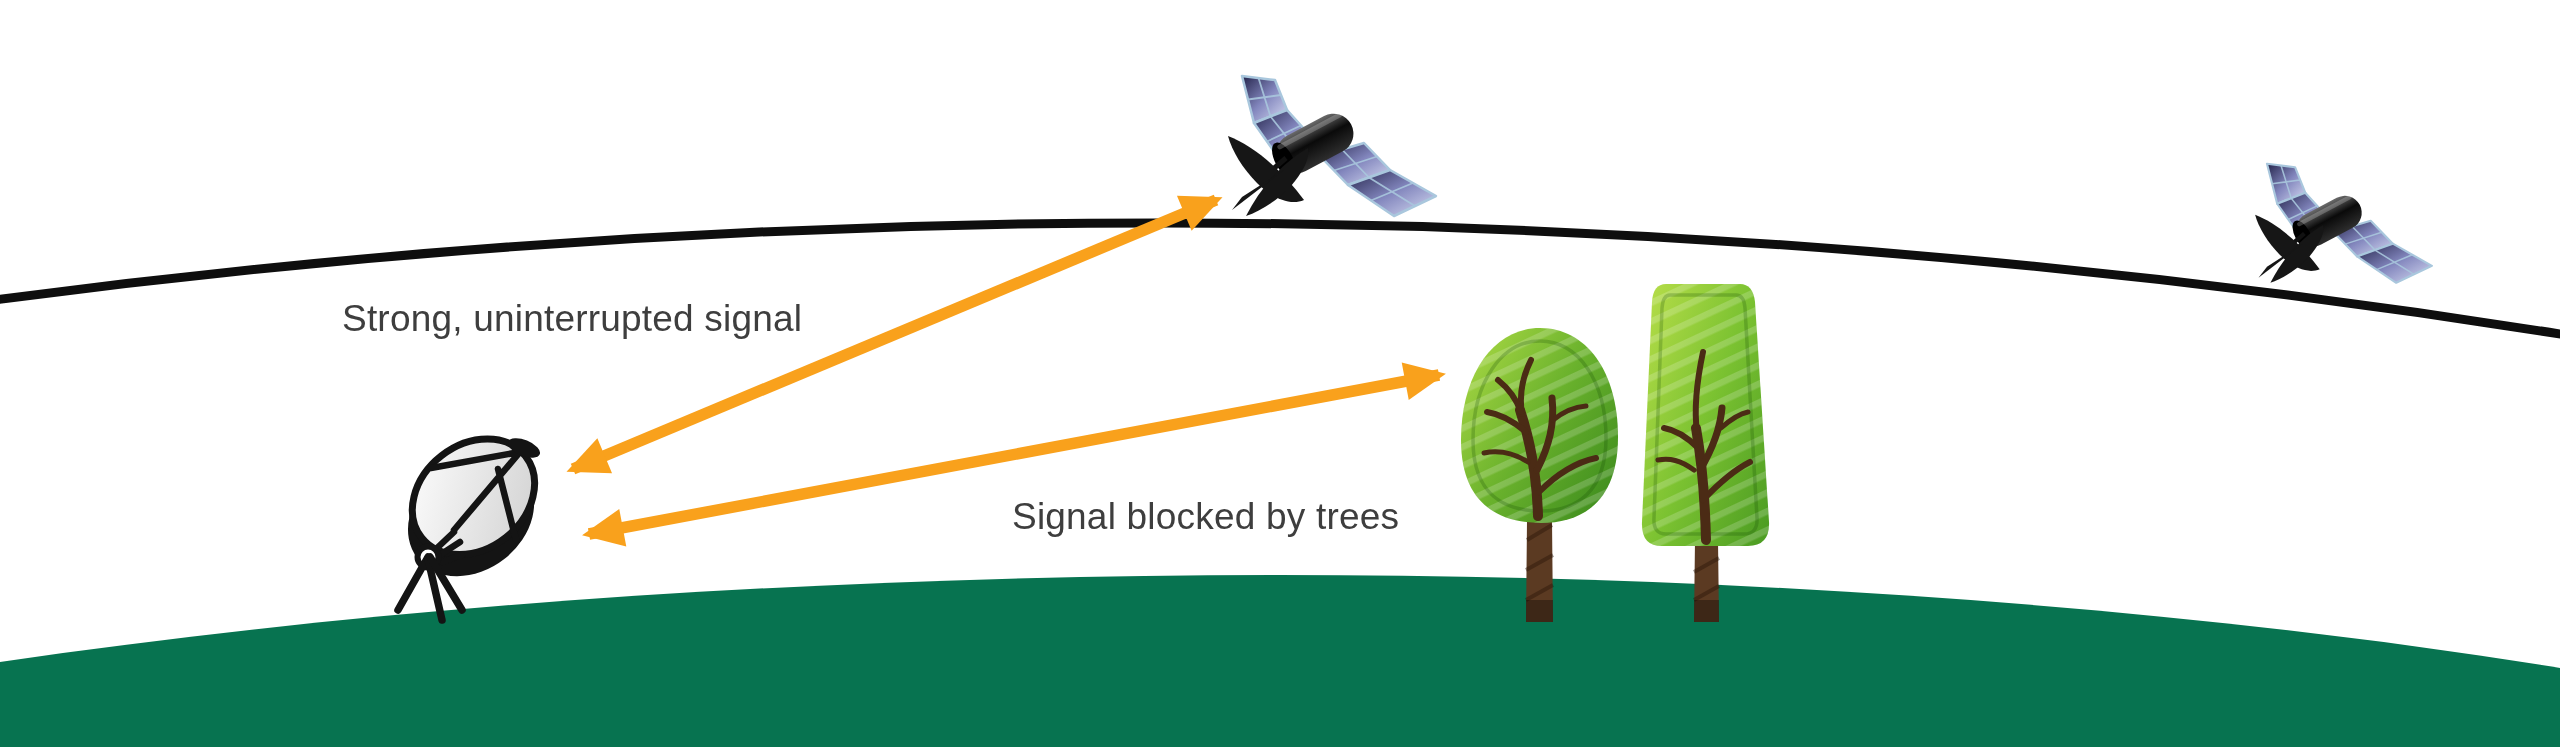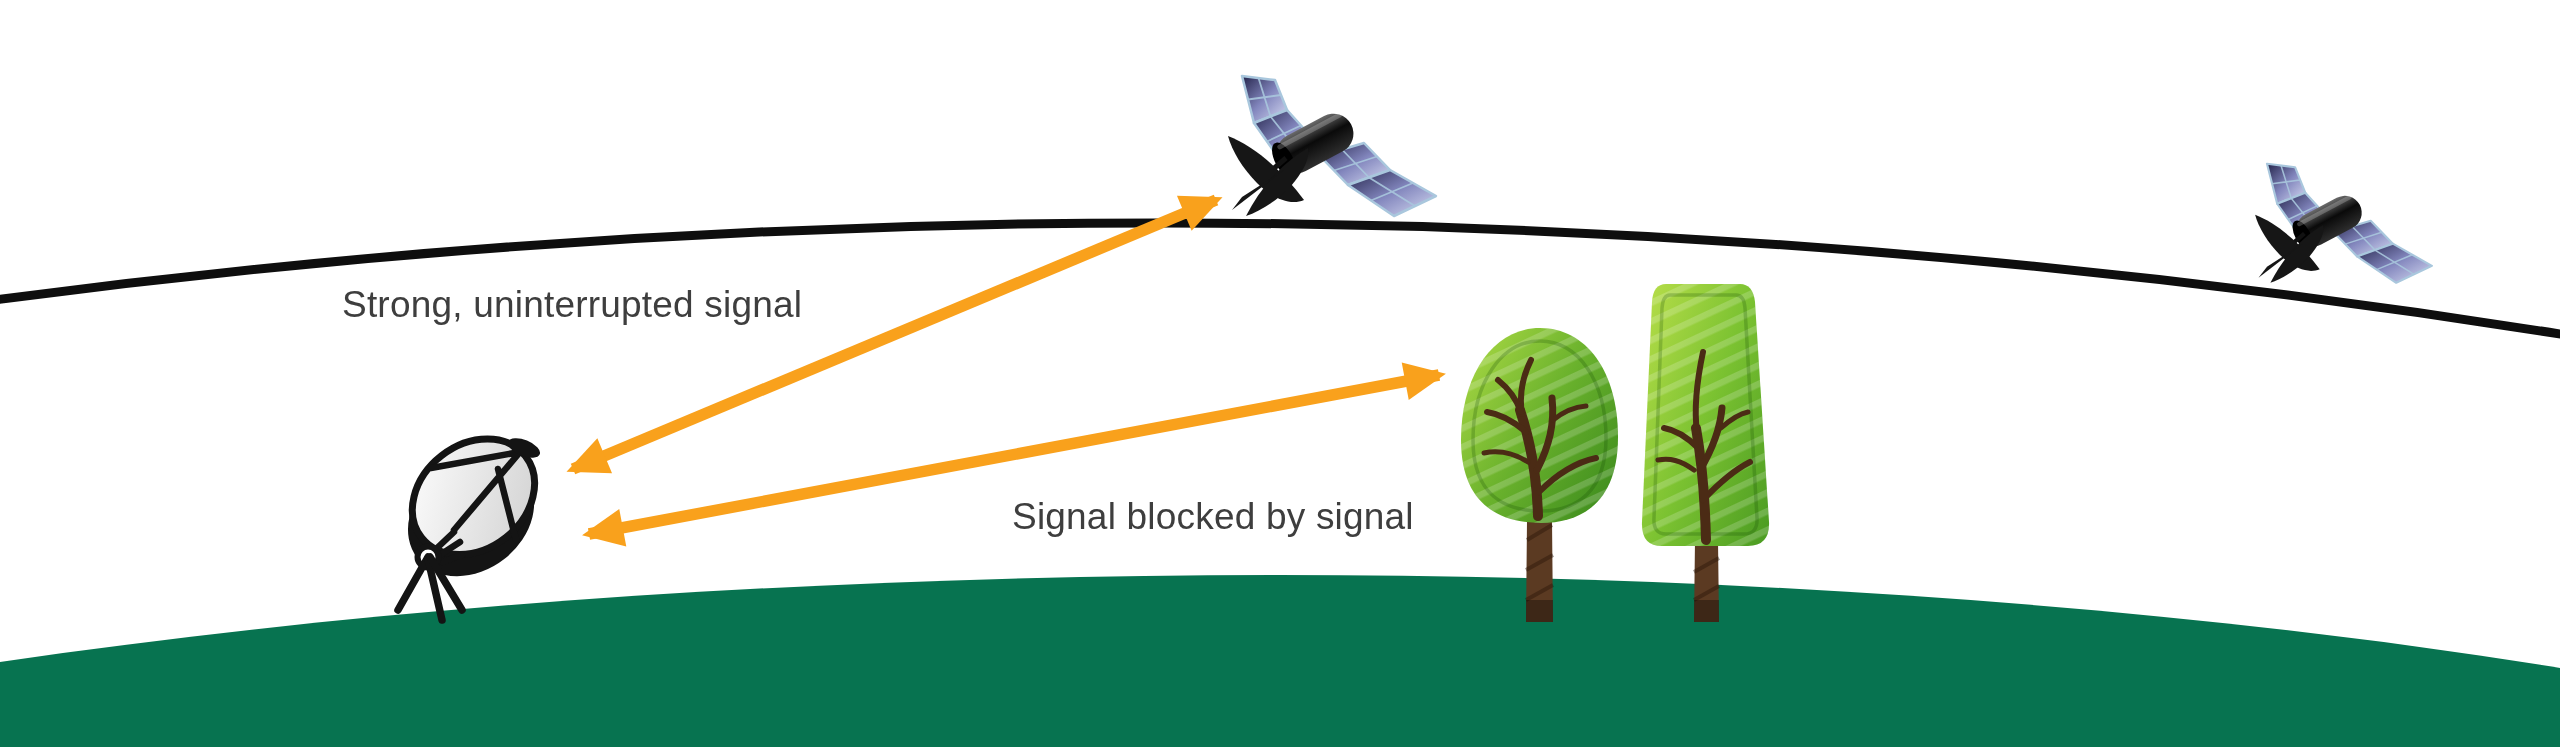--- a/index.html
+++ b/index.html
@@ -7,21 +7,21 @@
   .stage{
     position:relative;width:2560px;height:747px;overflow:hidden;
     background:var(--color-background,#fff);
     font-family:"Liberation Sans", sans-serif;
   }
   .scene-svg{position:absolute;left:0;top:0;}
   .label{
     position:absolute;color:var(--color-label,#3e3e3e);
     font-size:37px;line-height:1.15;white-space:nowrap;letter-spacing:.2px;
   }
-  #label-strong{left:342px;top:284px;}
+  #label-strong{left:342px;top:298px;}
   #label-blocked{left:1012px;top:496px;}
 
   .horizon{fill:none;stroke:var(--color-horizon,#0e0e0e);stroke-width:9;stroke-linecap:round;}
   .ground{fill:var(--color-ground,#077350);}
   .arrow-shaft{stroke:var(--color-arrow,#f9a11c);stroke-width:11.5;fill:none;}
   .arrow-head{fill:var(--color-arrow,#f9a11c);}
 
   .wing{fill:url(#panelGrad);stroke:#a9c7dd;stroke-width:2.5;stroke-linejoin:round;}
   .wing-grid{stroke:#a9c7dd;stroke-width:1.8;fill:none;opacity:.9;}
   .blade{fill:#161616;}
@@ -159,15 +159,15 @@
       <use href="#satArt"></use>
     </g>
 
     <g>
       <line class="arrow-shaft" x1="573" y1="469" x2="1216" y2="200" marker-start="url(#ahStart)" marker-end="url(#ahEnd)"></line>
       <line class="arrow-shaft" x1="589" y1="534" x2="1439" y2="375" marker-start="url(#ahStart)" marker-end="url(#ahEnd)"></line>
     </g>
   </svg>
 
   <div class="label" id="label-strong">Strong, uninterrupted signal</div>
-  <div class="label" id="label-blocked">Signal blocked by signal</div>
+  <div class="label" id="label-blocked">Signal blocked by trees</div>
 
 </div>
 
 </body></html>

